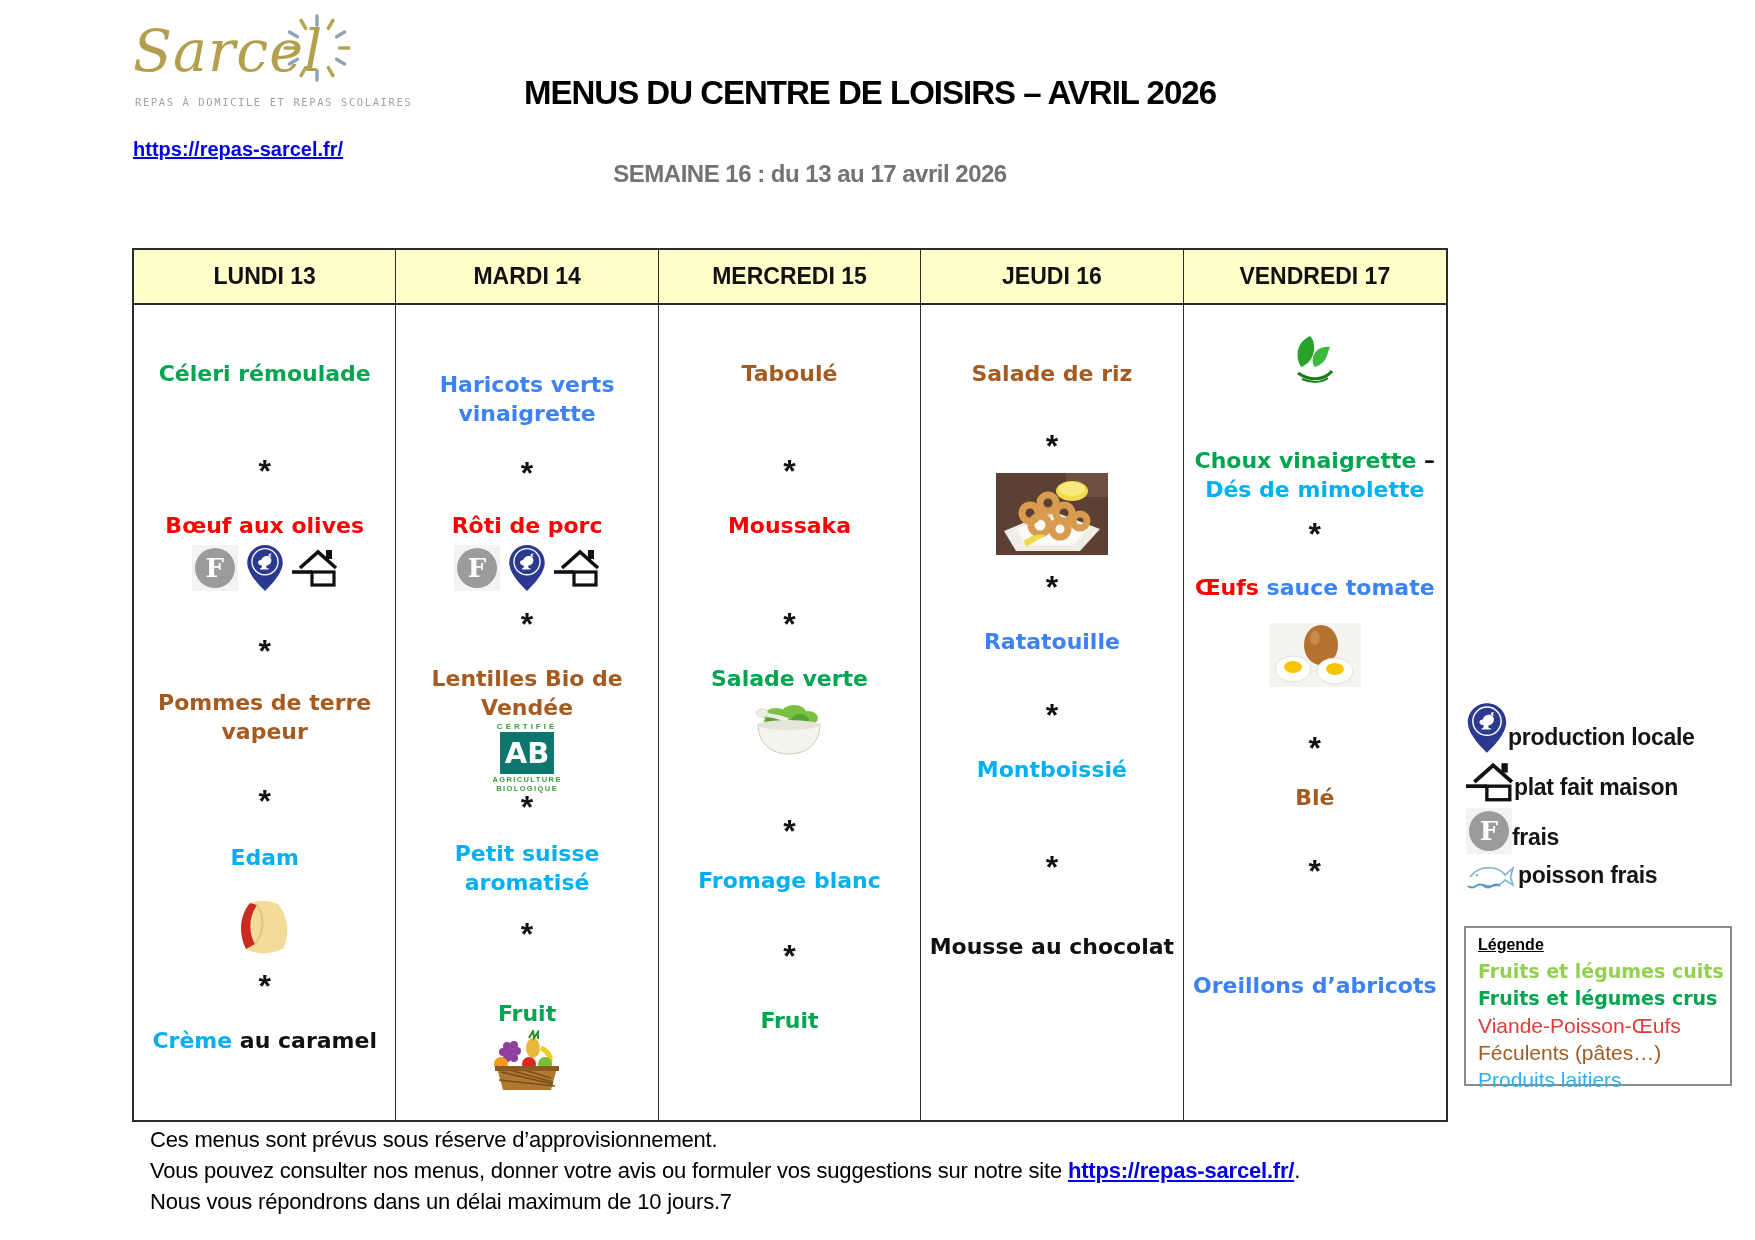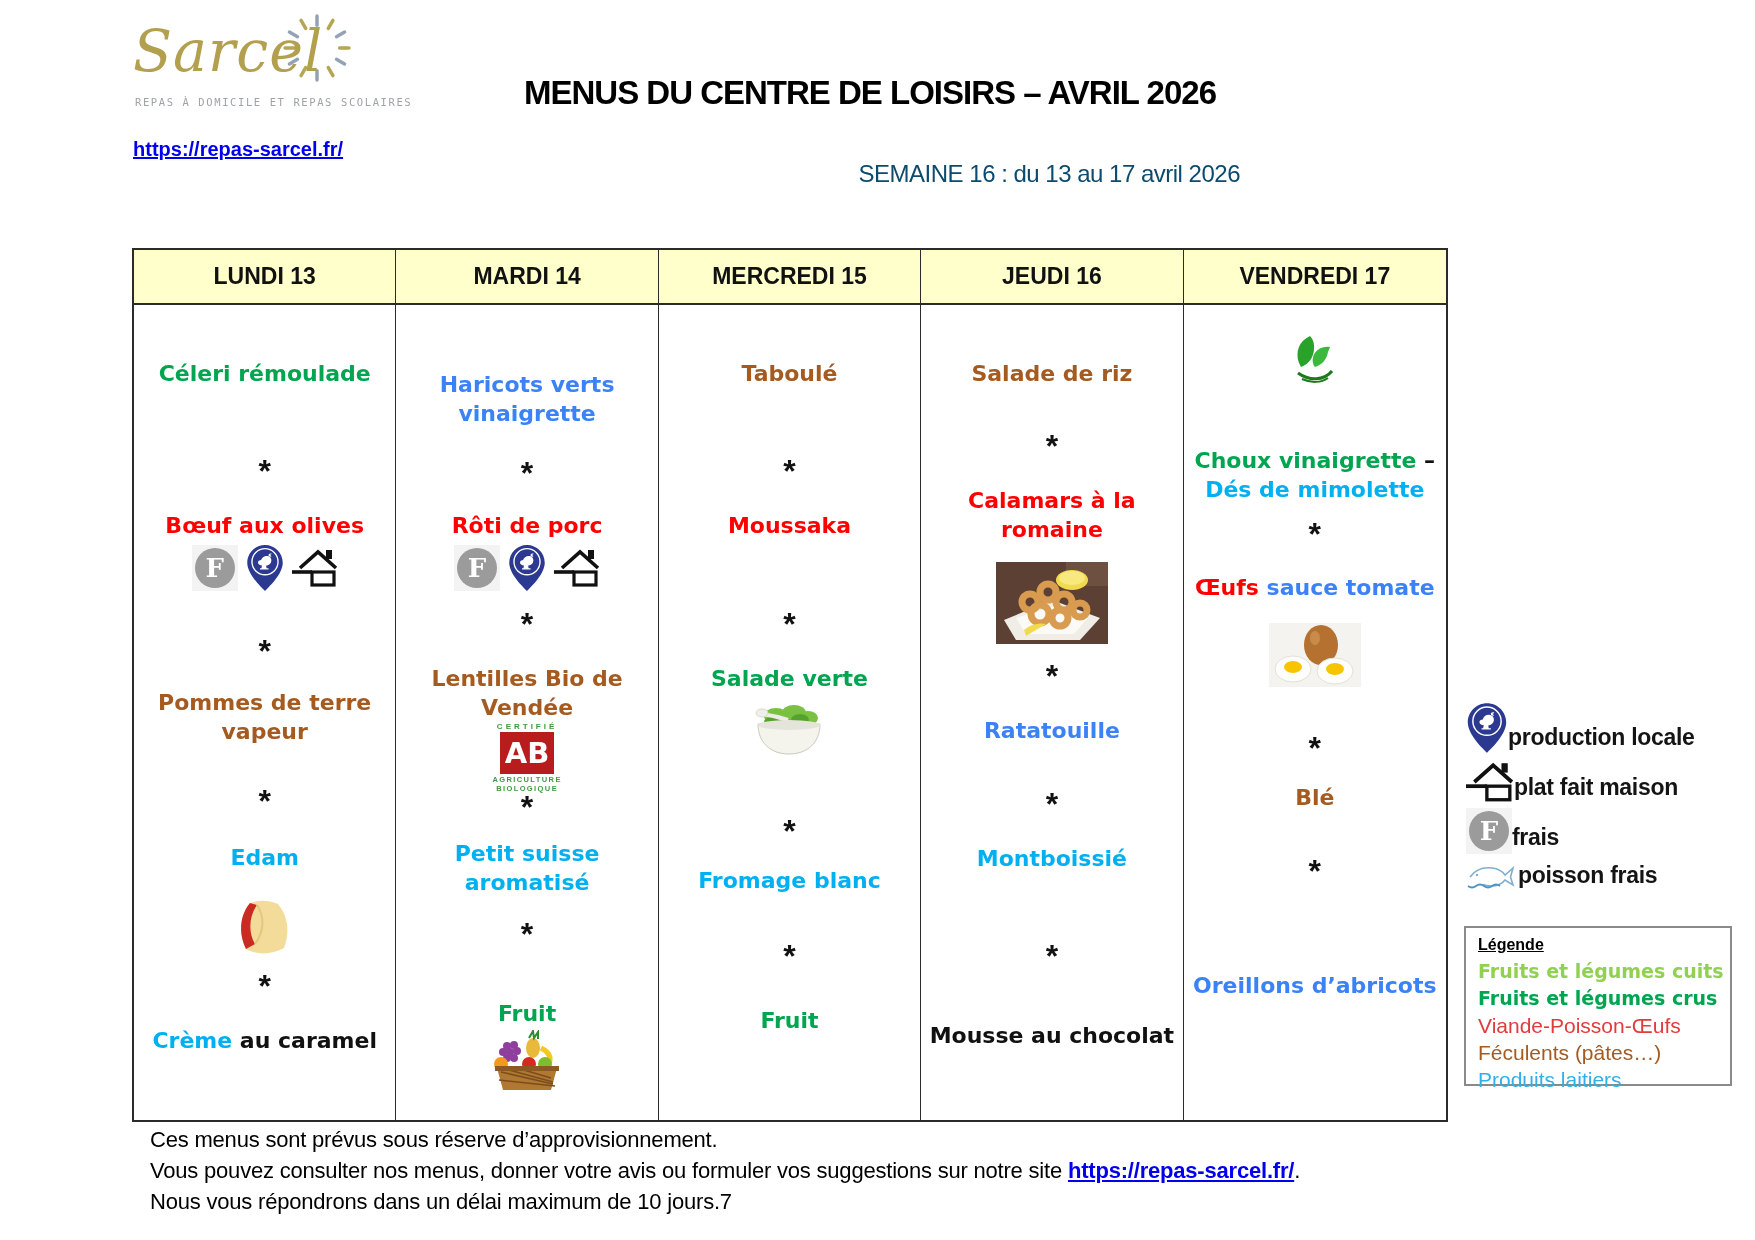--- a/index.html
+++ b/index.html
@@ -12,22 +12,22 @@
   .logo-script{position:absolute;left:0;top:8px;font-family:"DejaVu Serif",serif;
                font-style:italic;font-size:57px;color:#B3A04F;letter-spacing:1px;}
   .logo-tagline{position:absolute;left:2px;top:86px;font-family:"DejaVu Sans Mono",monospace;
                 font-size:10.5px;color:#9EA3A8;letter-spacing:1.6px;white-space:nowrap;text-align:right;}
 
   .site-link{position:absolute;left:133px;top:138px;font-size:20px;font-weight:700;
              color:#0000EE;text-decoration:underline;}
 
   .doc-title{position:absolute;left:420px;top:74px;width:900px;text-align:center;
              font-size:33px;font-weight:700;letter-spacing:-1px;color:#000;}
-  .week-heading{position:absolute;left:380px;top:160px;width:860px;text-align:right;
-                font-size:24px;font-weight:400;letter-spacing:-0.5px;color:#0c4a6e;}
+  .week-heading{position:absolute;left:380px;top:160px;width:860px;text-align:center;
+                font-size:24px;font-weight:700;letter-spacing:-0.5px;color:#737373;}
 
   
   .menu-table{position:absolute;left:132px;top:248px;width:1316px;height:874px;
               border:2px solid #2b2b2b;display:grid;
               grid-template-columns:repeat(5,1fr);grid-template-rows:55px 1fr;box-sizing:border-box;}
   .th{background:#FFFFCC;border-right:1px solid #2b2b2b;border-bottom:2px solid #2b2b2b;
       display:flex;align-items:center;justify-content:center;font-size:23px;font-weight:700;}
   .th:nth-child(5){border-right:none;}
   .col{border-right:1px solid #2b2b2b;display:flex;flex-direction:column;align-items:center;
        text-align:center;overflow:hidden;}
@@ -47,21 +47,21 @@
 
   .cert-row{display:flex;align-items:center;gap:7px;height:48px;}
   .ic-frais{width:46px;height:46px;background:#f3f3f3;display:flex;align-items:center;justify-content:center;}
   .ic-frais .fc{width:40px;height:40px;border-radius:50%;background:#9b9b9b;color:#fff;
                 font-family:"DejaVu Serif",serif;font-weight:700;font-size:26px;
                 display:flex;align-items:center;justify-content:center;}
 
   
   .ab{width:80px;text-align:center;}
   .ab-cert{font-size:8px;font-weight:700;letter-spacing:3px;color:#3E9B3E;}
-  .ab-box{width:54px;height:42px;margin:1px auto 1px;background:#b91c1c;color:#fff;
+  .ab-box{width:54px;height:42px;margin:1px auto 1px;background:#0f766e;color:#fff;
           font-family:"DejaVu Sans",sans-serif;font-weight:700;font-size:29px;
           display:flex;align-items:center;justify-content:center;}
   .ab-sub{font-size:7.5px;font-weight:700;color:#3E9B3E;letter-spacing:1.4px;line-height:1.25;}
 
   
   .sl-row{position:absolute;left:1466px;display:flex;align-items:flex-end;}
   .sl-label{font-size:23px;font-weight:700;color:#141414;white-space:nowrap;
             letter-spacing:-0.3px;margin-bottom:3px;}
 
   
@@ -229,21 +229,20 @@
       </svg>
       <div class="star" style="margin-top:60px">*</div>
       <div class="dish c-dairy" style="margin-top:26px">Fromage blanc</div>
       <div class="star" style="margin-top:50px">*</div>
       <div class="dish c-raw" style="margin-top:41px">Fruit</div>
     </div>
 
     <div class="col">
       <div class="dish c-starch" style="margin-top:54px">Salade de riz</div>
       <div class="star" style="margin-top:47px">*</div>
-      <div class="dish c-meat" style="margin-top:31px">Calamars à la romaine</div>
       <svg style="margin-top:18px" viewBox="0 0 112 82" width="112" height="82">
         <rect width="112" height="82" fill="#5C4033"></rect>
         <rect x="70" width="42" height="24" fill="#6E5040"></rect>
         <path d="M8 58 56 38l48 18-20 22H20Z" fill="#EFEDE6"></path>
         <path d="M20 56 58 44l34 12-14 16H30Z" fill="#FBFAF6"></path>
         <ellipse cx="76" cy="18" rx="16" ry="10" fill="#F2DA4E"></ellipse>
         <ellipse cx="76" cy="16" rx="13" ry="7" fill="#F7E97E"></ellipse>
         <g fill="none" stroke="#D89B4F" stroke-width="7">
           <circle cx="34" cy="40" r="8"></circle>
             <circle cx="52" cy="30" r="8"></circle>

